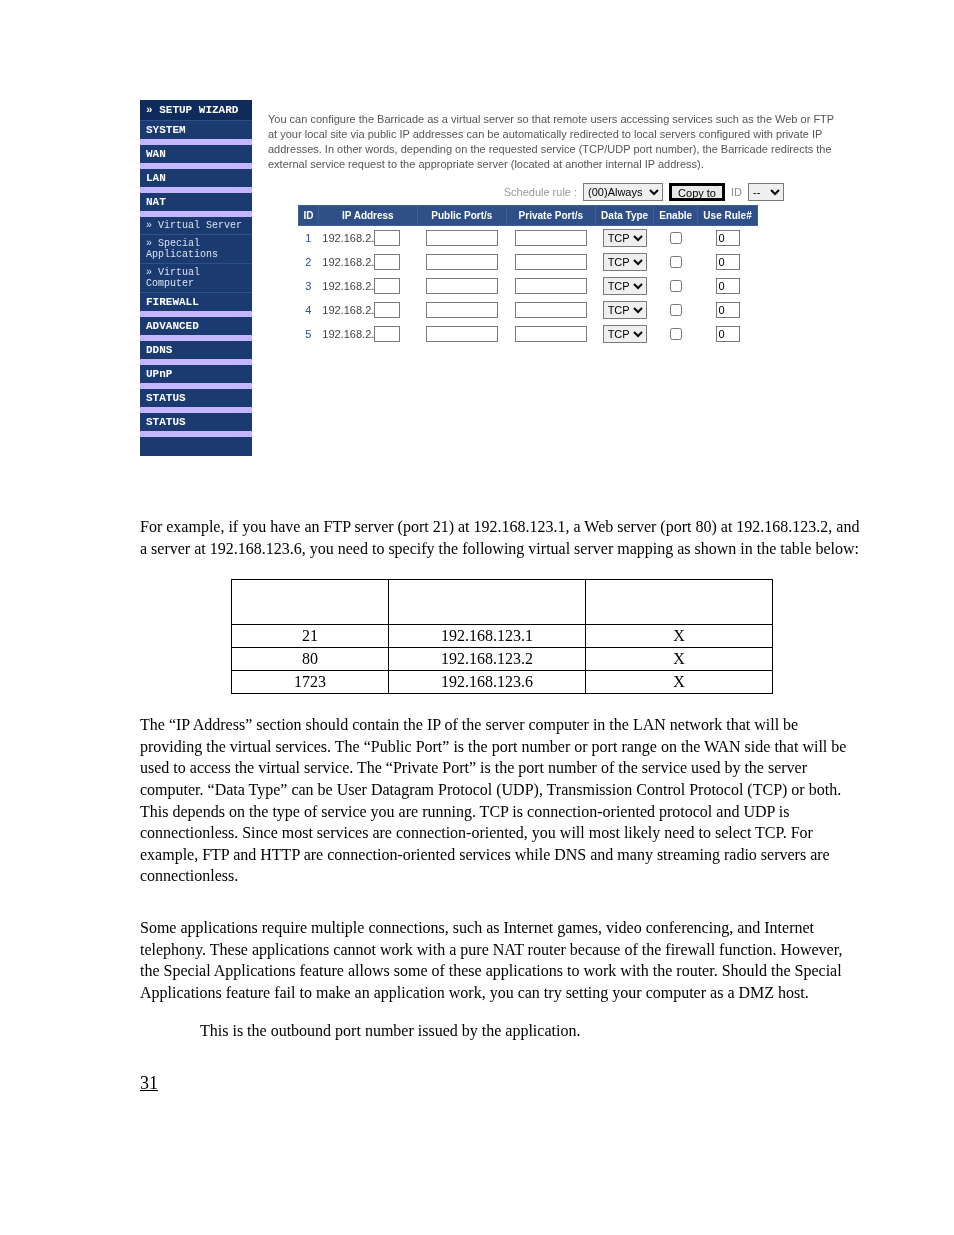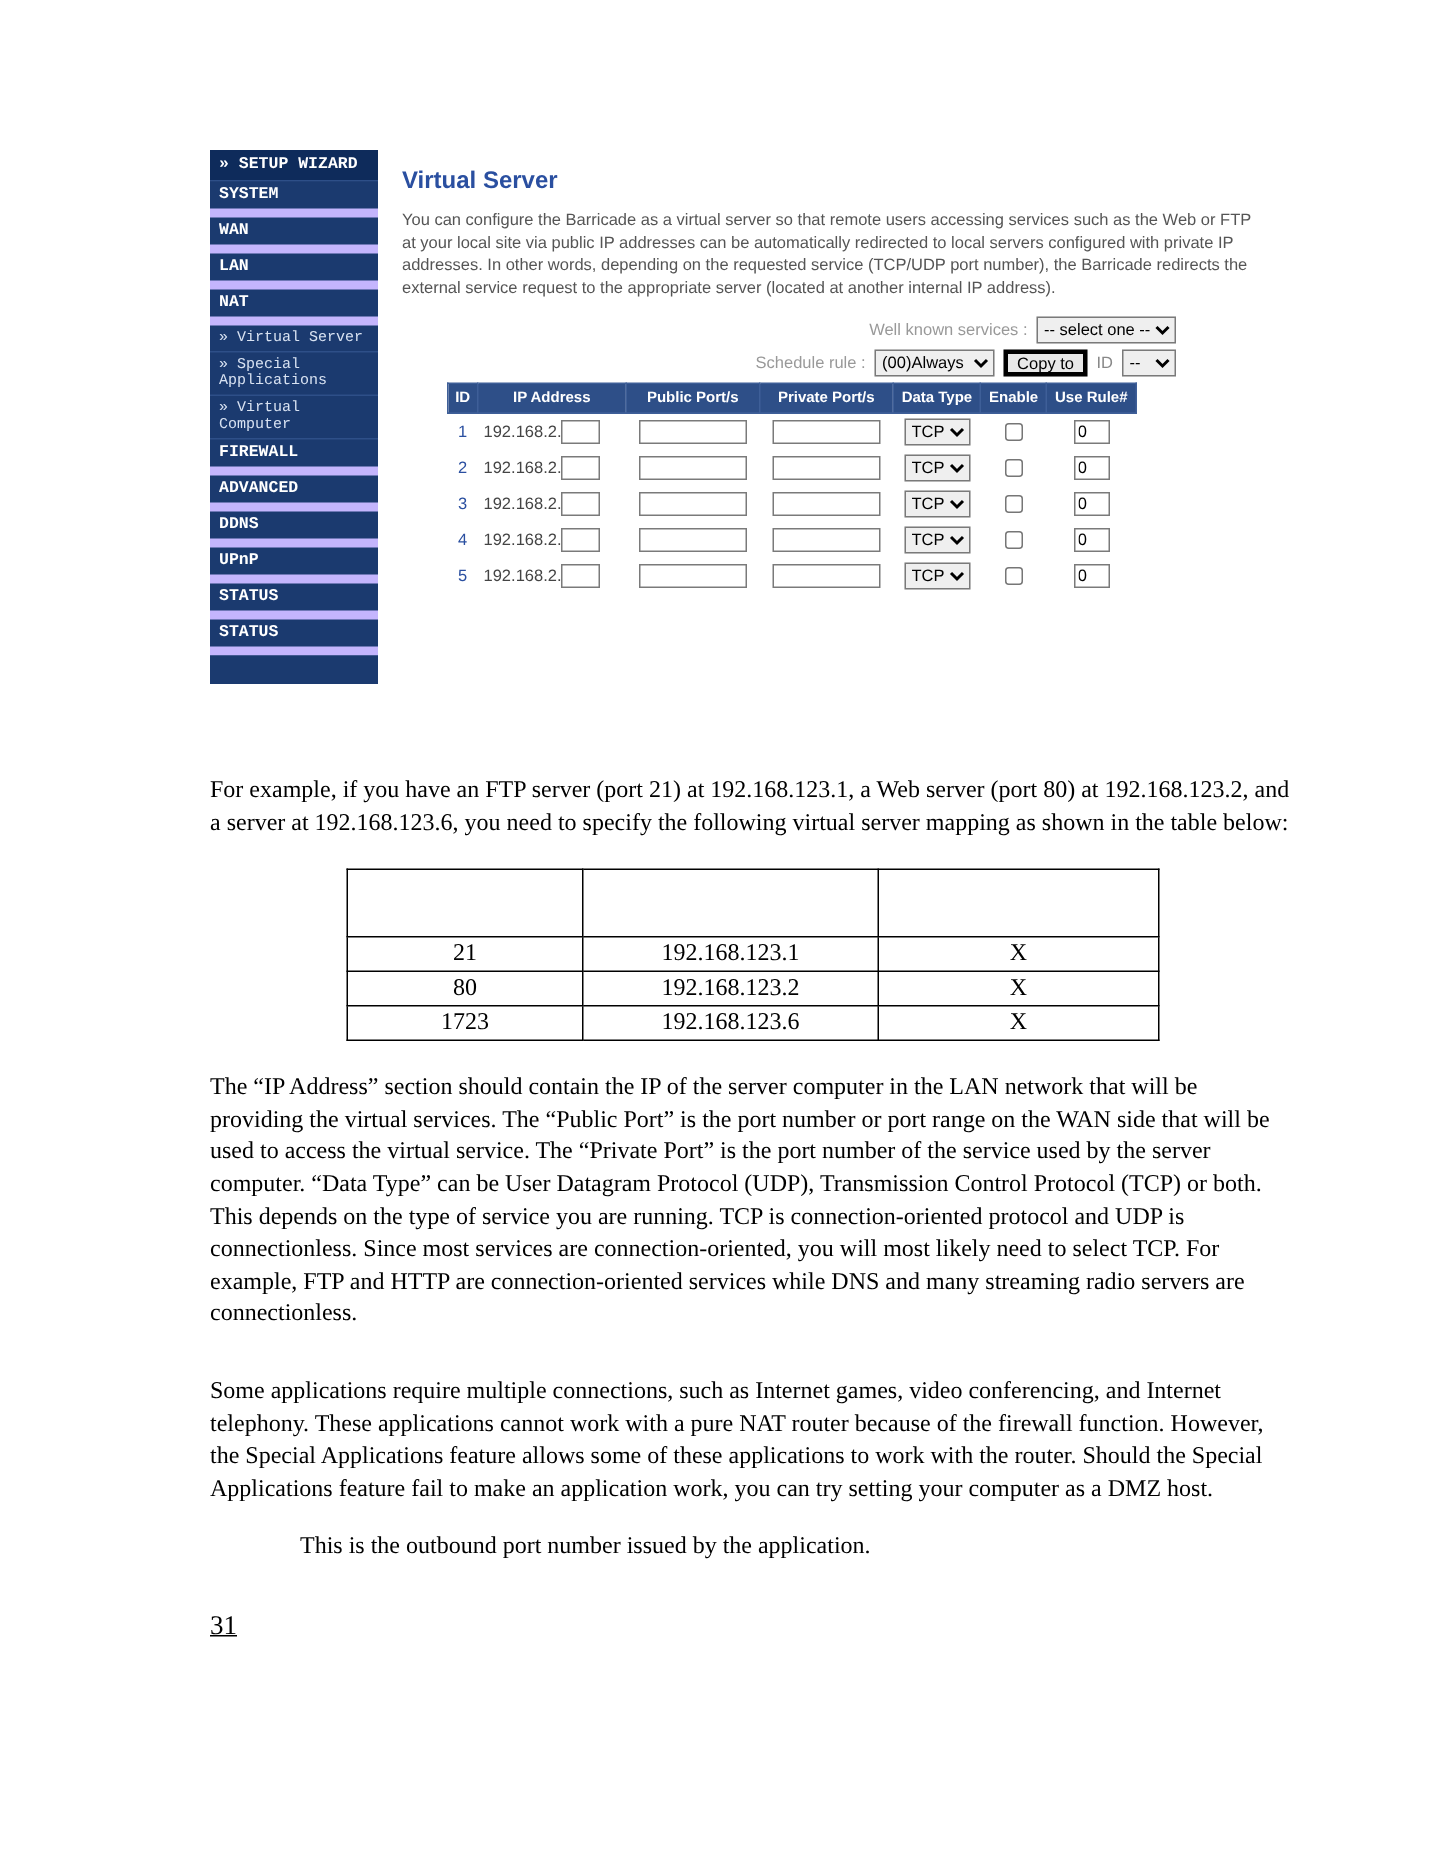--- a/index.html
+++ b/index.html
@@ -203,29 +203,22 @@
       <div class="item">FIREWALL</div>
       <div class="item">ADVANCED</div>
       <div class="item">DDNS</div>
       <div class="item">UPnP</div>
       <div class="item">STATUS</div>
       <div class="item">STATUS</div>
       <div style="flex:1;background:#1b3a6f;"></div>
     </div>
 
     <div class="content">
-      <h2>Virtual Server</h2>
       <p class="desc">You can configure the Barricade as a virtual server so that remote users accessing services such as the Web or FTP at your local site via public IP addresses can be automatically redirected to local servers configured with private IP addresses. In other words, depending on the requested service (TCP/UDP port number), the Barricade redirects the external service request to the appropriate server (located at another internal IP address).</p>
 
-      <div class="filter-row">
-        <label>Well known services :</label>
-        <select>
-          <option>-- select one --</option>
-        </select>
-      </div>
       <div class="filter-row">
         <label>Schedule rule :</label>
         <select style="width:80px;">
           <option>(00)Always</option>
         </select>
         <button>Copy to</button>
         <span>ID</span>
         <select class="minisel" style="width:36px;">
           <option>--</option>
         </select>

